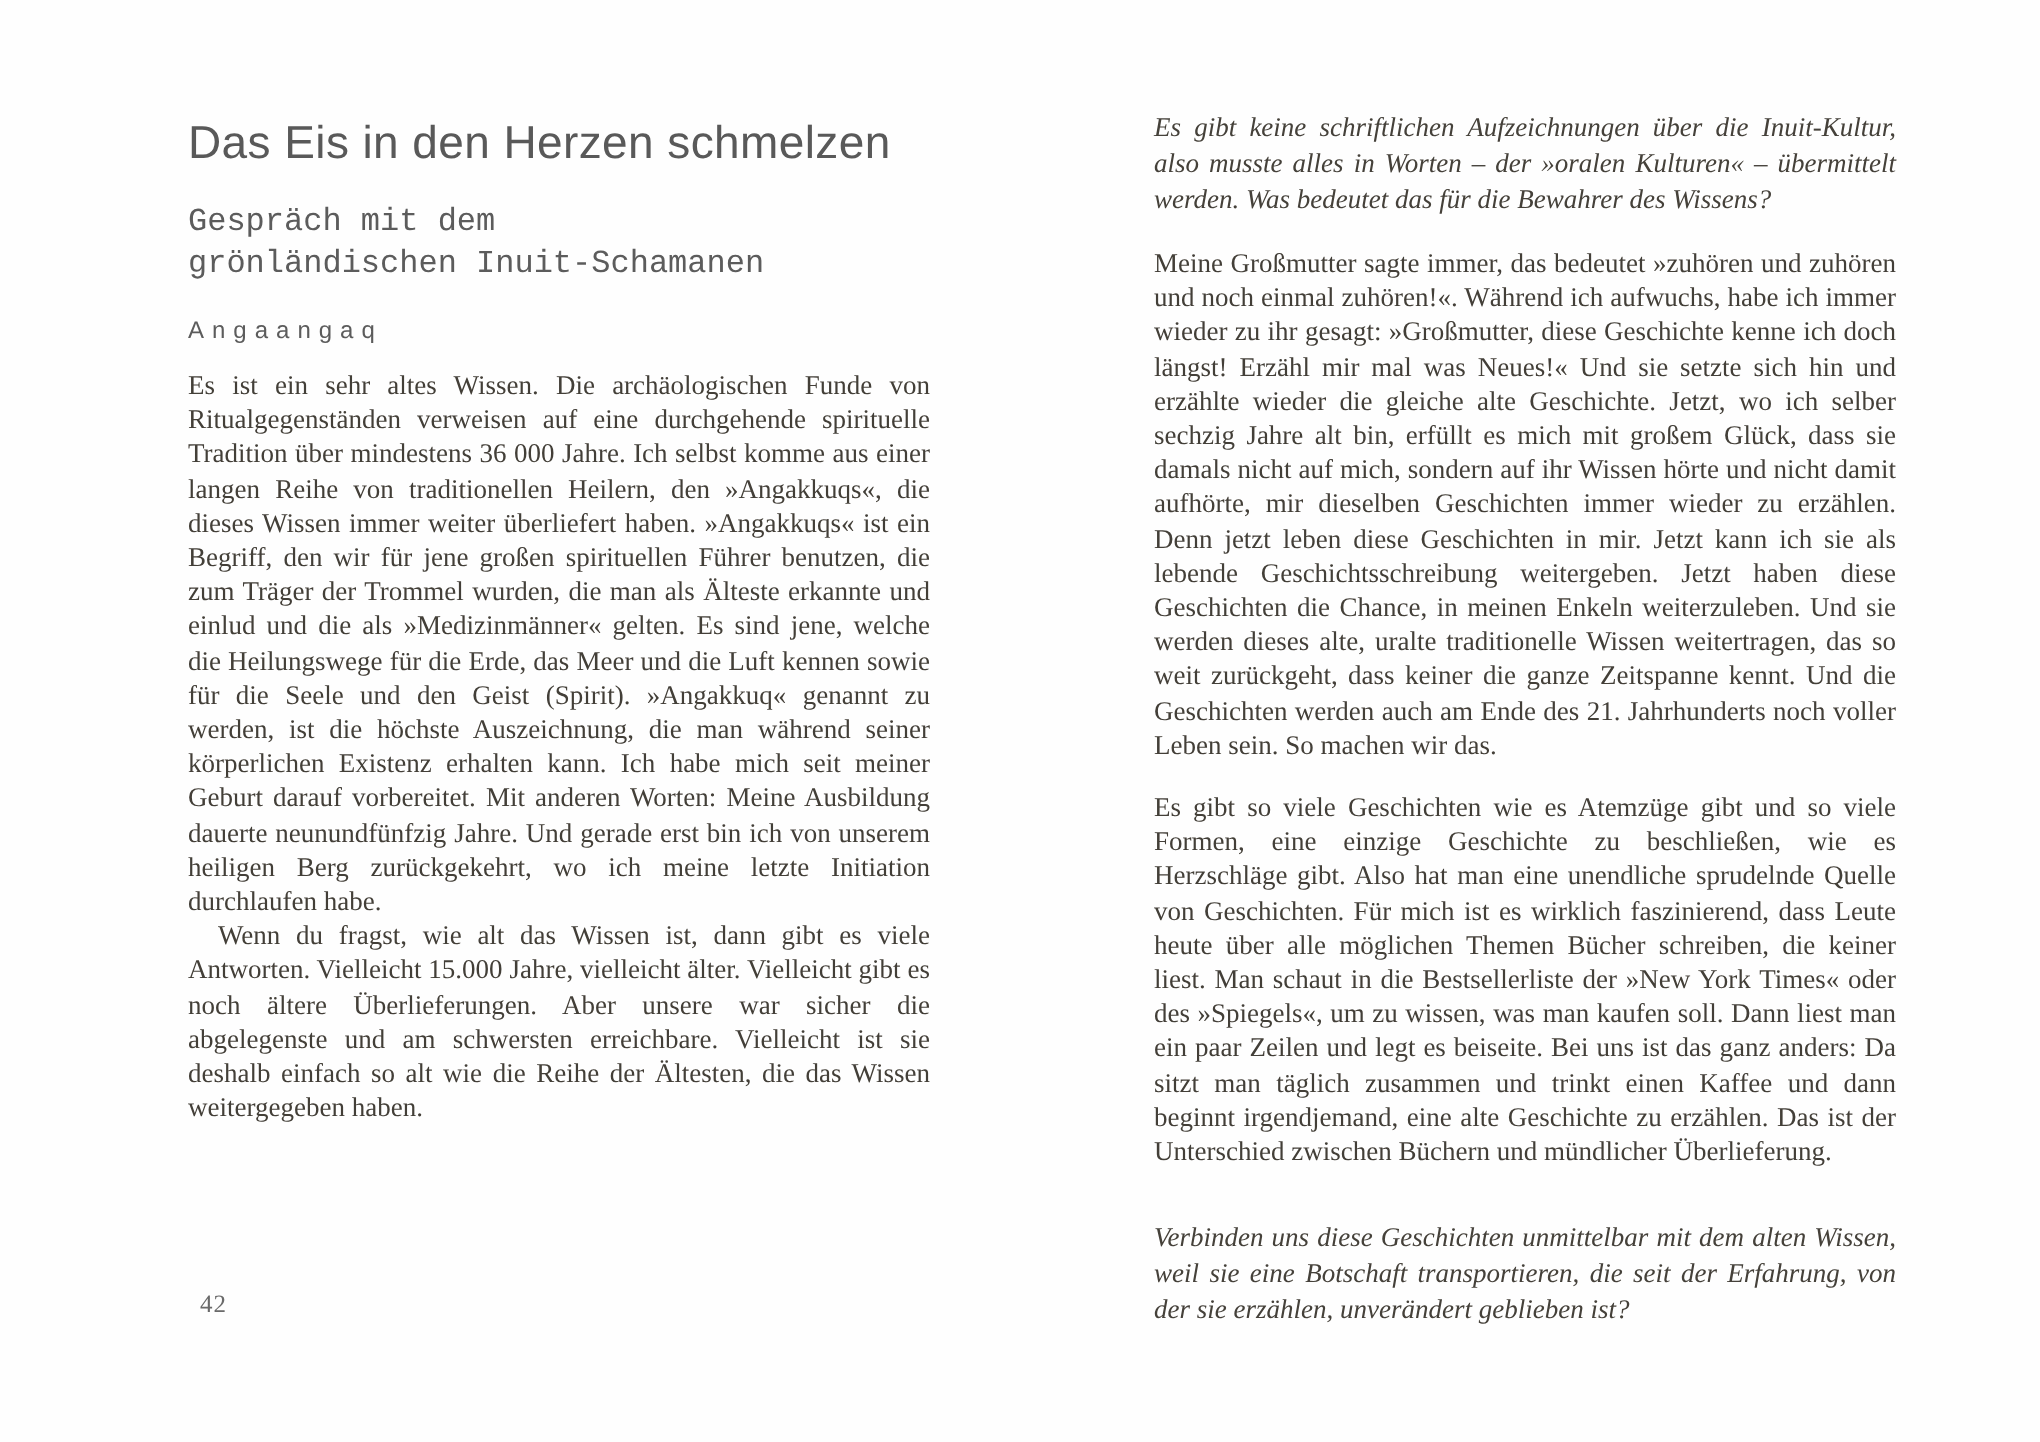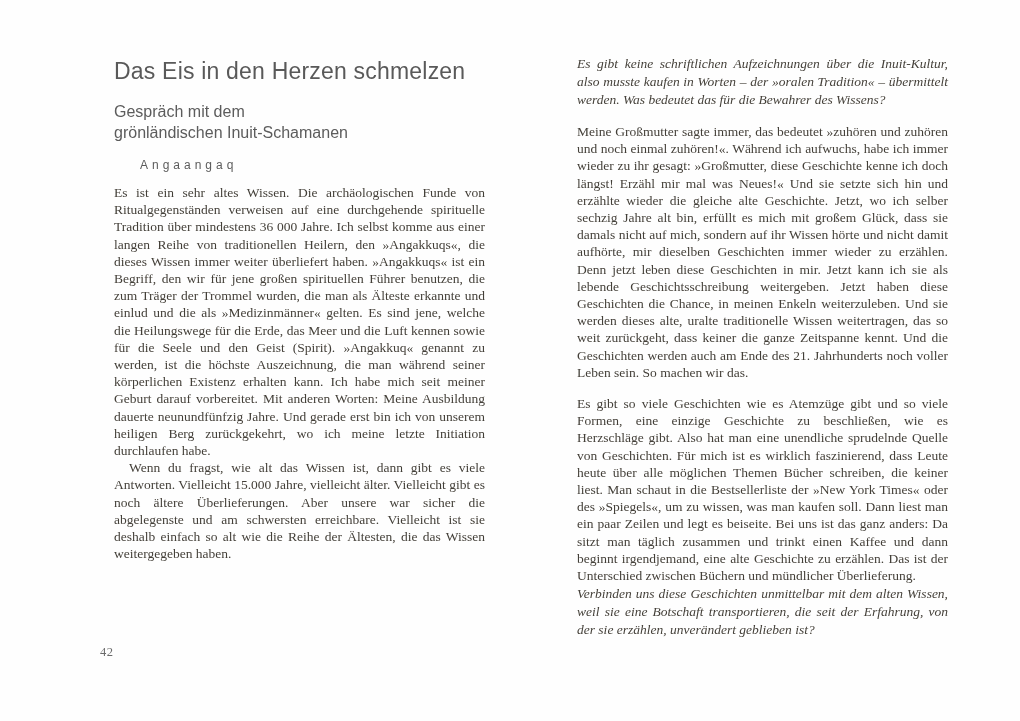--- a/index.html
+++ b/index.html
@@ -12,47 +12,46 @@
     position: relative;
     width: 1020px; height: 721px;
     background: #fefefe;
     overflow: hidden;
   }
   .page-col {
     position: absolute;
     top: 0;
     width: 371px;
   }
-  .col-left  { left: 114px; }
+  .col-left  { left: 94px; }
   .col-right { left: 577px; }
 
   .chapter-title {
     margin-top: 58px;
     font-family: "Liberation Sans", sans-serif;
     font-size: 23px;
     font-weight: 400;
     color: #595959;
     letter-spacing: 0.2px;
   }
   .chapter-subtitle {
     margin-top: 16px;
-    font-family: Liberation Sans, sans-serif;
+    font-family: Liberation Mono, monospace;
     font-size: 16px;
     font-weight: 400;
     color: #5c5c5c;
     line-height: 21px;
   }
   .author-name {
     margin-top: 15px;
     font-family: "Liberation Sans", sans-serif;
     font-size: 12px;
     font-weight: 400;
     color: #5c5c5c;
     letter-spacing: 4px;
-    margin-left: 26px;
   }
   .question {
     font-style: italic;
     font-size: 13.5px;
     line-height: 18px;
     color: #45413a;
     text-align: justify;
   }
   .answer {
     font-size: 13.5px;
@@ -62,21 +61,21 @@
   }
   .answer.indented { text-indent: 15px; }
 
   .col-left .question.q-intro { margin-top: 40px; }
   .col-left .answer.a-first   { margin-top: 12px; }
 
   .col-right .question.q-first { margin-top: 55px; }
   .col-right .answer.a-one     { margin-top: 14px; }
   .col-right .question.q-two   { margin-top: 17px; }
   .col-right .answer.a-two     { margin-top: 14px; }
-  .col-right .question.q-three { margin-top: 1px; }
+  .col-right .question.q-three { margin-top: 26px; }
 
   .page-number {
     position: absolute;
     top: 645px;
     font-size: 12.5px;
     color: #6a6a6a;
     letter-spacing: 0.5px;
   }
   .page-number.pn-left  { left: 100px; }
   .page-number.pn-right { left: 577px; width: 371px; text-align: right; }
@@ -94,21 +93,21 @@
     </div>
     <div class="author-name">Angaangaq</div>
 
 
     <p class="answer a-first">Es ist ein sehr altes Wissen. Die archäologischen Funde von Ritualgegenständen verweisen auf eine durchgehende spirituelle Tradition über mindestens 36 000 Jahre. Ich selbst komme aus einer langen Reihe von traditionellen Heilern, den »Angakkuqs«, die dieses Wissen immer weiter überliefert haben. »Angakkuqs« ist ein Begriff, den wir für jene großen spirituellen Führer benutzen, die zum Träger der Trommel wurden, die man als Älteste erkannte und einlud und die als »Medizinmänner« gelten. Es sind jene, welche die Heilungswege für die Erde, das Meer und die Luft kennen sowie für die Seele und den Geist (Spirit). »Angakkuq« genannt zu werden, ist die höchste Auszeichnung, die man während seiner körperlichen Existenz erhalten kann. Ich habe mich seit meiner Geburt darauf vorbereitet. Mit anderen Worten: Meine Ausbildung dauerte neunundfünfzig Jahre. Und gerade erst bin ich von unserem heiligen Berg zurückgekehrt, wo ich meine letzte Initiation durchlaufen habe.</p>
 
     <p class="answer indented">Wenn du fragst, wie alt das Wissen ist, dann gibt es viele Antworten. Vielleicht 15.000 Jahre, vielleicht älter. Vielleicht gibt es noch ältere Überlieferungen. Aber unsere war sicher die abgelegenste und am schwersten erreichbare. Vielleicht ist sie deshalb einfach so alt wie die Reihe der Ältesten, die das Wissen weitergegeben haben.</p>
   </div>
 
   <div class="page-col col-right">
-    <p class="question q-first">Es gibt keine schriftlichen Aufzeichnungen über die Inuit-Kultur, also musste kaufen in Worten – der »oralen Tradition« – übermittelt werden. Was bedeutet das für die Bewahrer des Wissens?</p>
+    <p class="question q-first">Es gibt keine schriftlichen Aufzeichnungen über die Inuit-Kultur, also musste alles in Worten – der »oralen Kulturen« – übermittelt werden. Was bedeutet das für die Bewahrer des Wissens?</p>
 
     <p class="answer a-one">Meine Großmutter sagte immer, das bedeutet »zuhören und zuhören und noch einmal zuhören!«. Während ich aufwuchs, habe ich immer wieder zu ihr gesagt: »Großmutter, diese Geschichte kenne ich doch längst! Erzähl mir mal was Neues!« Und sie setzte sich hin und erzählte wieder die gleiche alte Geschichte. Jetzt, wo ich selber sechzig Jahre alt bin, erfüllt es mich mit großem Glück, dass sie damals nicht auf mich, sondern auf ihr Wissen hörte und nicht damit aufhörte, mir dieselben Geschichten immer wieder zu erzählen. Denn jetzt leben diese Geschichten in mir. Jetzt kann ich sie als lebende Geschichtsschreibung weitergeben. Jetzt haben diese Geschichten die Chance, in meinen Enkeln weiterzuleben. Und sie werden dieses alte, uralte traditionelle Wissen weitertragen, das so weit zurückgeht, dass keiner die ganze Zeitspanne kennt. Und die Geschichten werden auch am Ende des 21. Jahrhunderts noch voller Leben sein. So machen wir das.</p>
 
 
     <p class="answer a-two">Es gibt so viele Geschichten wie es Atemzüge gibt und so viele Formen, eine einzige Geschichte zu beschließen, wie es Herzschläge gibt. Also hat man eine unendliche sprudelnde Quelle von Geschichten. Für mich ist es wirklich faszinierend, dass Leute heute über alle möglichen Themen Bücher schreiben, die keiner liest. Man schaut in die Bestsellerliste der »New York Times« oder des »Spiegels«, um zu wissen, was man kaufen soll. Dann liest man ein paar Zeilen und legt es beiseite. Bei uns ist das ganz anders: Da sitzt man täglich zusammen und trinkt einen Kaffee und dann beginnt irgendjemand, eine alte Geschichte zu erzählen. Das ist der Unterschied zwischen Büchern und mündlicher Überlieferung.</p>
 
     <p class="question q-three">Verbinden uns diese Geschichten unmittelbar mit dem alten Wissen, weil sie eine Botschaft transportieren, die seit der Erfahrung, von der sie erzählen, unverändert geblieben ist?</p>
   </div>
 
   <div class="page-number pn-left">42</div>

